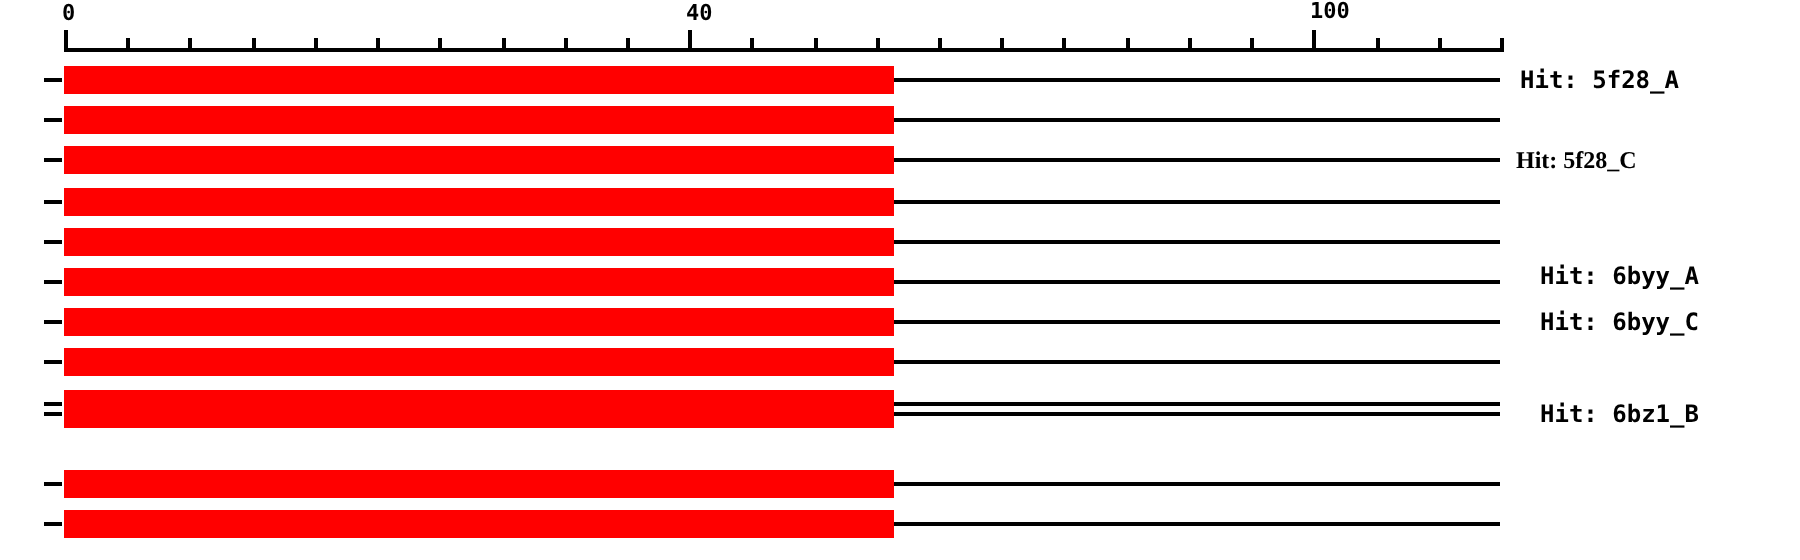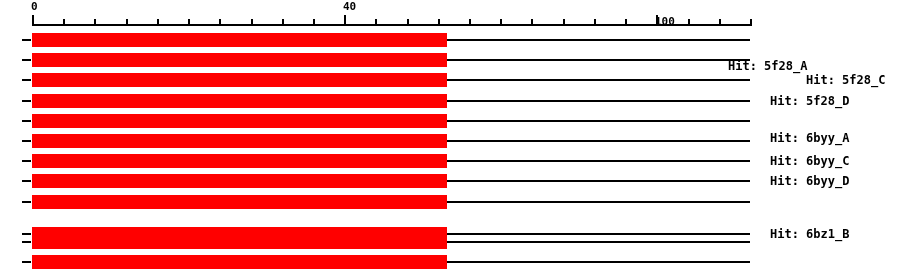--- a/index.html
+++ b/index.html
@@ -105,49 +105,48 @@
       <div class="tick minor" style="left: 375px; top: 19px; background: rgb(0, 0, 0);"></div>
       <div class="tick minor" style="left: 407px; top: 19px; background: rgb(0, 0, 0);"></div>
       <div class="tick minor" style="left: 438px; top: 19px; background: rgb(0, 0, 0);"></div>
       <div class="tick minor" style="left: 469px; top: 19px; background: rgb(0, 0, 0);"></div>
       <div class="tick minor" style="left: 500px; top: 19px; background: rgb(0, 0, 0);"></div>
       <div class="tick minor" style="left: 531px; top: 19px; background: rgb(0, 0, 0);"></div>
       <div class="tick minor" style="left: 563px; top: 19px; background: rgb(0, 0, 0);"></div>
       <div class="tick minor" style="left: 594px; top: 19px; background: rgb(0, 0, 0);"></div>
       <div class="tick minor" style="left: 625px; top: 19px; background: rgb(0, 0, 0);"></div>
       <div class="tick major" style="left: 656px; top: 15px; background: rgb(0, 0, 0);"></div>
-      <div class="tick-label" style="left: 655px; top: 16px; color: rgb(0, 0, 0);">100</div>
+      <div class="tick-label" style="left: 655px; top: 0; color: rgb(0, 0, 0);">100</div>
       <div class="tick minor" style="left: 688px; top: 19px; background: rgb(0, 0, 0);"></div>
       <div class="tick minor" style="left: 719px; top: 19px; background: rgb(0, 0, 0);"></div>
       <div class="tick minor" style="left: 750px; top: 19px; background: rgb(0, 0, 0);"></div>
     </div>
 
   <div id="rows-container">
       <div class="hit-row" style="top: 30px;">
         <div class="row-stub" style="left: 22px; top: 9px; width: 9px;"></div>
         <div class="row-line" style="left: 32px; top: 9px; width: 718px;"></div>
         <div class="hsp-bar" style="left: 32px; top: 3px; width: 415px; height: 14px; background: rgb(255, 0, 0);"></div>
-        <div class="hit-label" style="left: 728px; top: 3px; margin-top: 26px;">Hit: 5f28_A</div>
+        <div class="hit-label" style="left: 760px; top: 3px;">Hit: 5f28_A</div>
       </div>
       <div class="hit-row" style="top: 50.2px;">
         <div class="row-stub" style="left: 22px; top: 9px; width: 9px;"></div>
         <div class="row-line" style="left: 32px; top: 9px; width: 718px;"></div>
         <div class="hsp-bar" style="left: 32px; top: 3px; width: 415px; height: 14px; background: rgb(255, 0, 0);"></div>
       </div>
       <div class="hit-row" style="top: 70.4px;">
         <div class="row-stub" style="left: 22px; top: 9px; width: 9px;"></div>
         <div class="row-line" style="left: 32px; top: 9px; width: 718px;"></div>
         <div class="hsp-bar" style="left: 32px; top: 3px; width: 415px; height: 14px; background: rgb(255, 0, 0);"></div>
-        <div class="hit-label" style="left: 806px; top: 3px;">Hit: 5f28_C</div>
+        <div class="hit-label" style="left: 758px; top: 3px; font-family: Liberation Serif, serif;">Hit: 5f28_C</div>
       </div>
       <div class="hit-row" style="top: 90.6px;">
         <div class="row-stub" style="left: 22px; top: 9px; width: 9px;"></div>
         <div class="row-line" style="left: 32px; top: 9px; width: 718px;"></div>
         <div class="hsp-bar" style="left: 32px; top: 3px; width: 415px; height: 14px; background: rgb(255, 0, 0);"></div>
-        <div class="hit-label" style="left: 770px; top: 3px;">Hit: 5f28_D</div>
       </div>
       <div class="hit-row" style="top: 110.8px;">
         <div class="row-stub" style="left: 22px; top: 9px; width: 9px;"></div>
         <div class="row-line" style="left: 32px; top: 9px; width: 718px;"></div>
         <div class="hsp-bar" style="left: 32px; top: 3px; width: 415px; height: 14px; background: rgb(255, 0, 0);"></div>
         <div class="hit-label" style="left: 770px; top: 20px;">Hit: 6byy_A</div>
       </div>
       <div class="hit-row" style="top: 131px;">
         <div class="row-stub" style="left: 22px; top: 9px; width: 9px;"></div>
         <div class="row-line" style="left: 32px; top: 9px; width: 718px;"></div>
@@ -156,28 +155,27 @@
       <div class="hit-row" style="top: 151.2px;">
         <div class="row-stub" style="left: 22px; top: 9px; width: 9px;"></div>
         <div class="row-line" style="left: 32px; top: 9px; width: 718px;"></div>
         <div class="hsp-bar" style="left: 32px; top: 3px; width: 415px; height: 14px; background: rgb(255, 0, 0);"></div>
         <div class="hit-label" style="left: 770px; top: 3px;">Hit: 6byy_C</div>
       </div>
       <div class="hit-row" style="top: 171.4px;">
         <div class="row-stub" style="left: 22px; top: 9px; width: 9px;"></div>
         <div class="row-line" style="left: 32px; top: 9px; width: 718px;"></div>
         <div class="hsp-bar" style="left: 32px; top: 3px; width: 415px; height: 14px; background: rgb(255, 0, 0);"></div>
-        <div class="hit-label" style="left: 770px; top: 3px;">Hit: 6byy_D</div>
       </div>
       <div class="hit-row" style="top: 191.6px;">
         <div class="row-stub" style="left: 22px; top: 9px; width: 9px;"></div>
         <div class="row-line" style="left: 32px; top: 9px; width: 718px;"></div>
         <div class="hsp-bar" style="left: 32px; top: 3px; width: 415px; height: 14px; background: rgb(255, 0, 0);"></div>
       </div>
-      <div class="hit-row" style="top: 224px;">
+      <div class="hit-row" style="top: 197px;">
         <div class="row-stub" style="left: 22px; top: 9px; width: 9px;"></div>
         <div class="row-line" style="left: 32px; top: 9px; width: 718px;"></div>
         <div class="hsp-bar" style="left: 32px; top: 3px; width: 415px; height: 14px; background: rgb(255, 0, 0);"></div>
         <div class="hit-label" style="left: 770px; top: 3px;">Hit: 6bz1_B</div>
       </div>
       <div class="hit-row" style="top: 232px;">
         <div class="row-stub" style="left: 22px; top: 9px; width: 9px;"></div>
         <div class="row-line" style="left: 32px; top: 9px; width: 718px;"></div>
         <div class="hsp-bar" style="left: 32px; top: 3px; width: 415px; height: 14px; background: rgb(255, 0, 0);"></div>
       </div>

